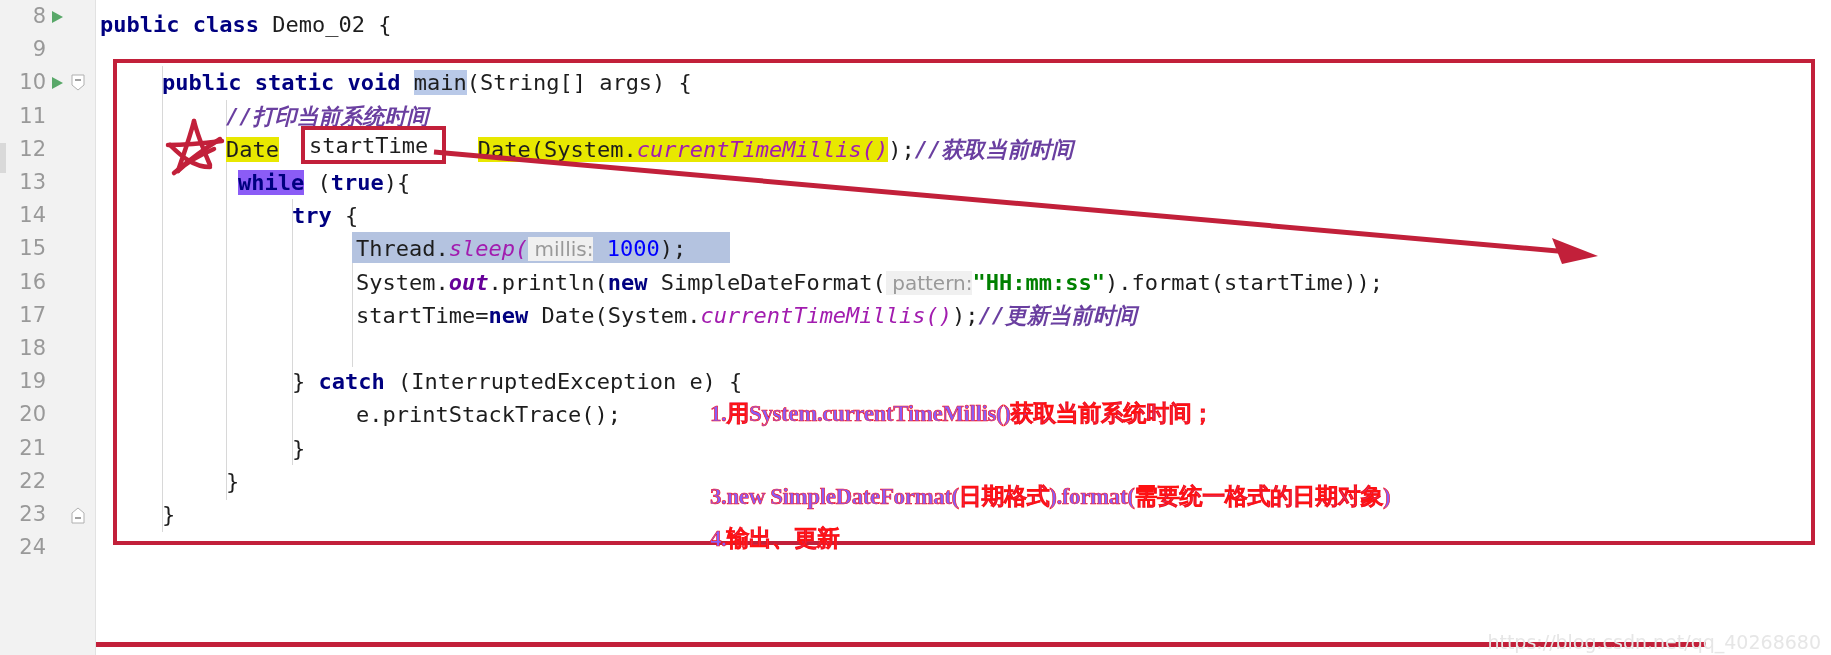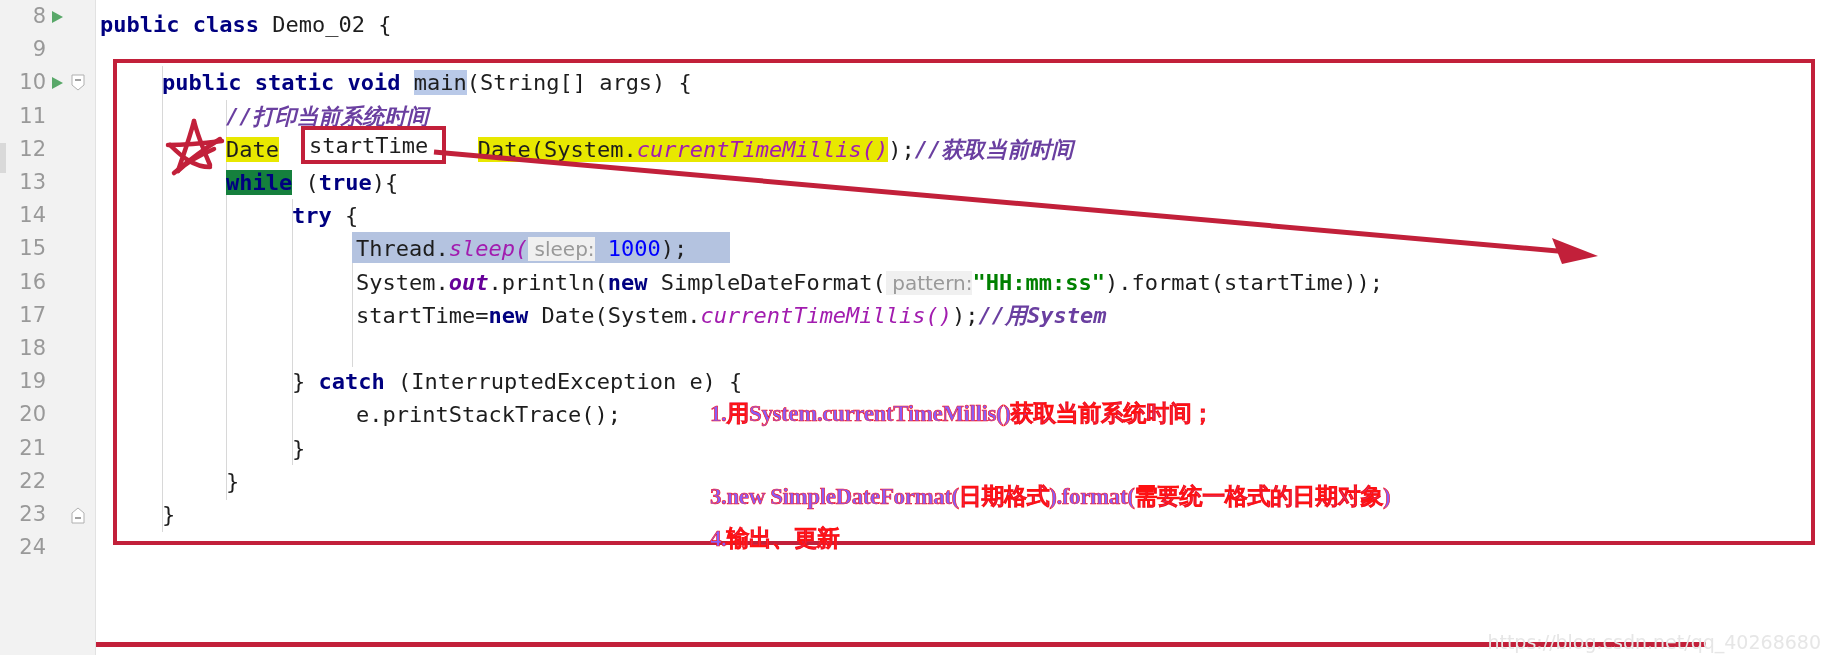--- a/index.html
+++ b/index.html
@@ -63,21 +63,21 @@
   }
   .kw      { color: #000080; font-weight: bold; }
   .plain   { color: #1d1d1d; }
   .field   { color: #660099; font-weight: bold; font-style: italic; }
   .meth-it { font-style: italic; color:#a21caf; }
   .num     { color: #0000ff; margin-top: 32px; }
   .str     { color: #008000; font-weight: bold; }
   .cmt     { color: #6a3fa0; font-style: italic; font-weight: bold; }
   .hint    { color: #999999; background:#f0f0f0; font-family:"DejaVu Sans", sans-serif; font-size: 20px;}
   .hl-yellow  { background: #e8e800; }
-  .hl-beige   { background: #15803d; }
+  .hl-beige   { background: #8b5cf6; margin-left: 12px; }
   .hl-ident   { background: #b9c9e8; }
   .sel-line {
     position: absolute;
     background: #b4c3e0;
     height: 31px;
   }
 
   
   .guide {
     position: absolute;
@@ -240,25 +240,25 @@
   <div class="code-line" style="top:66.4px; left:66px;"><span class="kw">public</span> <span class="kw">static</span> <span class="kw">void</span> <span class="hl-ident">main</span><span class="plain">(String[] args) {</span></div>
 
   <div class="code-line" style="top:99.6px; left:130px;"><span class="cmt">//打印当前系统时间</span></div>
 
   <div class="code-line" style="top:132.8px; left:130px;"><span class="hl-yellow">Date</span> <span class="plain" style="visibility:hidden">startTime</span><span class="plain" style="visibility:hidden">=</span><span class="kw" style="visibility:hidden">new</span> <span class="hl-yellow">Date(</span><span class="hl-yellow">System.</span><span class="hl-yellow meth-it">currentTimeMillis()</span><span class="plain">);</span><span class="cmt">//获取当前时间</span></div>
 
   <div class="code-line" style="top:166px; left:130px;"><span class="kw hl-beige">while</span> <span class="plain">(</span><span class="kw">true</span><span class="plain">){</span></div>
 
   <div class="code-line" style="top:199.2px; left:196px;"><span class="kw">try</span> <span class="plain">{</span></div>
 
-  <div class="code-line" style="top:232.4px; left:260px;"><span class="plain">Thread.</span><span class="meth-it">sleep(</span><span class="hint"> sleep:</span> <span class="num">1000</span><span class="plain">);</span></div>
+  <div class="code-line" style="top:232.4px; left:260px;"><span class="plain">Thread.</span><span class="meth-it">sleep(</span><span class="hint"> millis:</span> <span class="num">1000</span><span class="plain">);</span></div>
 
   <div class="code-line" style="top:265.6px; left:260px;"><span class="plain">System.</span><span class="field">out</span><span class="plain">.println(</span><span class="kw">new</span> <span class="plain">SimpleDateFormat(</span><span class="hint"> pattern:</span><span class="str">"HH:mm:ss"</span><span class="plain">).format(startTime));</span></div>
 
-  <div class="code-line" style="top:298.8px; left:260px;"><span class="plain">startTime</span><span class="plain">=</span><span class="kw">new</span> <span class="plain">Date(</span><span class="plain">System.</span><span class="meth-it">currentTimeMillis()</span><span class="plain">);</span><span class="cmt">//用System</span></div>
+  <div class="code-line" style="top:298.8px; left:260px;"><span class="plain">startTime</span><span class="plain">=</span><span class="kw">new</span> <span class="plain">Date(</span><span class="plain">System.</span><span class="meth-it">currentTimeMillis()</span><span class="plain">);</span><span class="cmt">//更新当前时间</span></div>
 
   <div class="code-line" style="top:365.2px; left:196px;"><span class="plain">} </span><span class="kw">catch</span> <span class="plain">(InterruptedException e) {</span></div>
 
   <div class="code-line" style="top:398.4px; left:260px;"><span class="plain">e.printStackTrace();</span></div>
 
   <div class="code-line" style="top:431.6px; left:196px;"><span class="plain">}</span></div>
 
   <div class="code-line" style="top:464.8px; left:130px;"><span class="plain">}</span></div>
 
   <div class="code-line" style="top:498px; left:66px;"><span class="plain">}</span></div>

